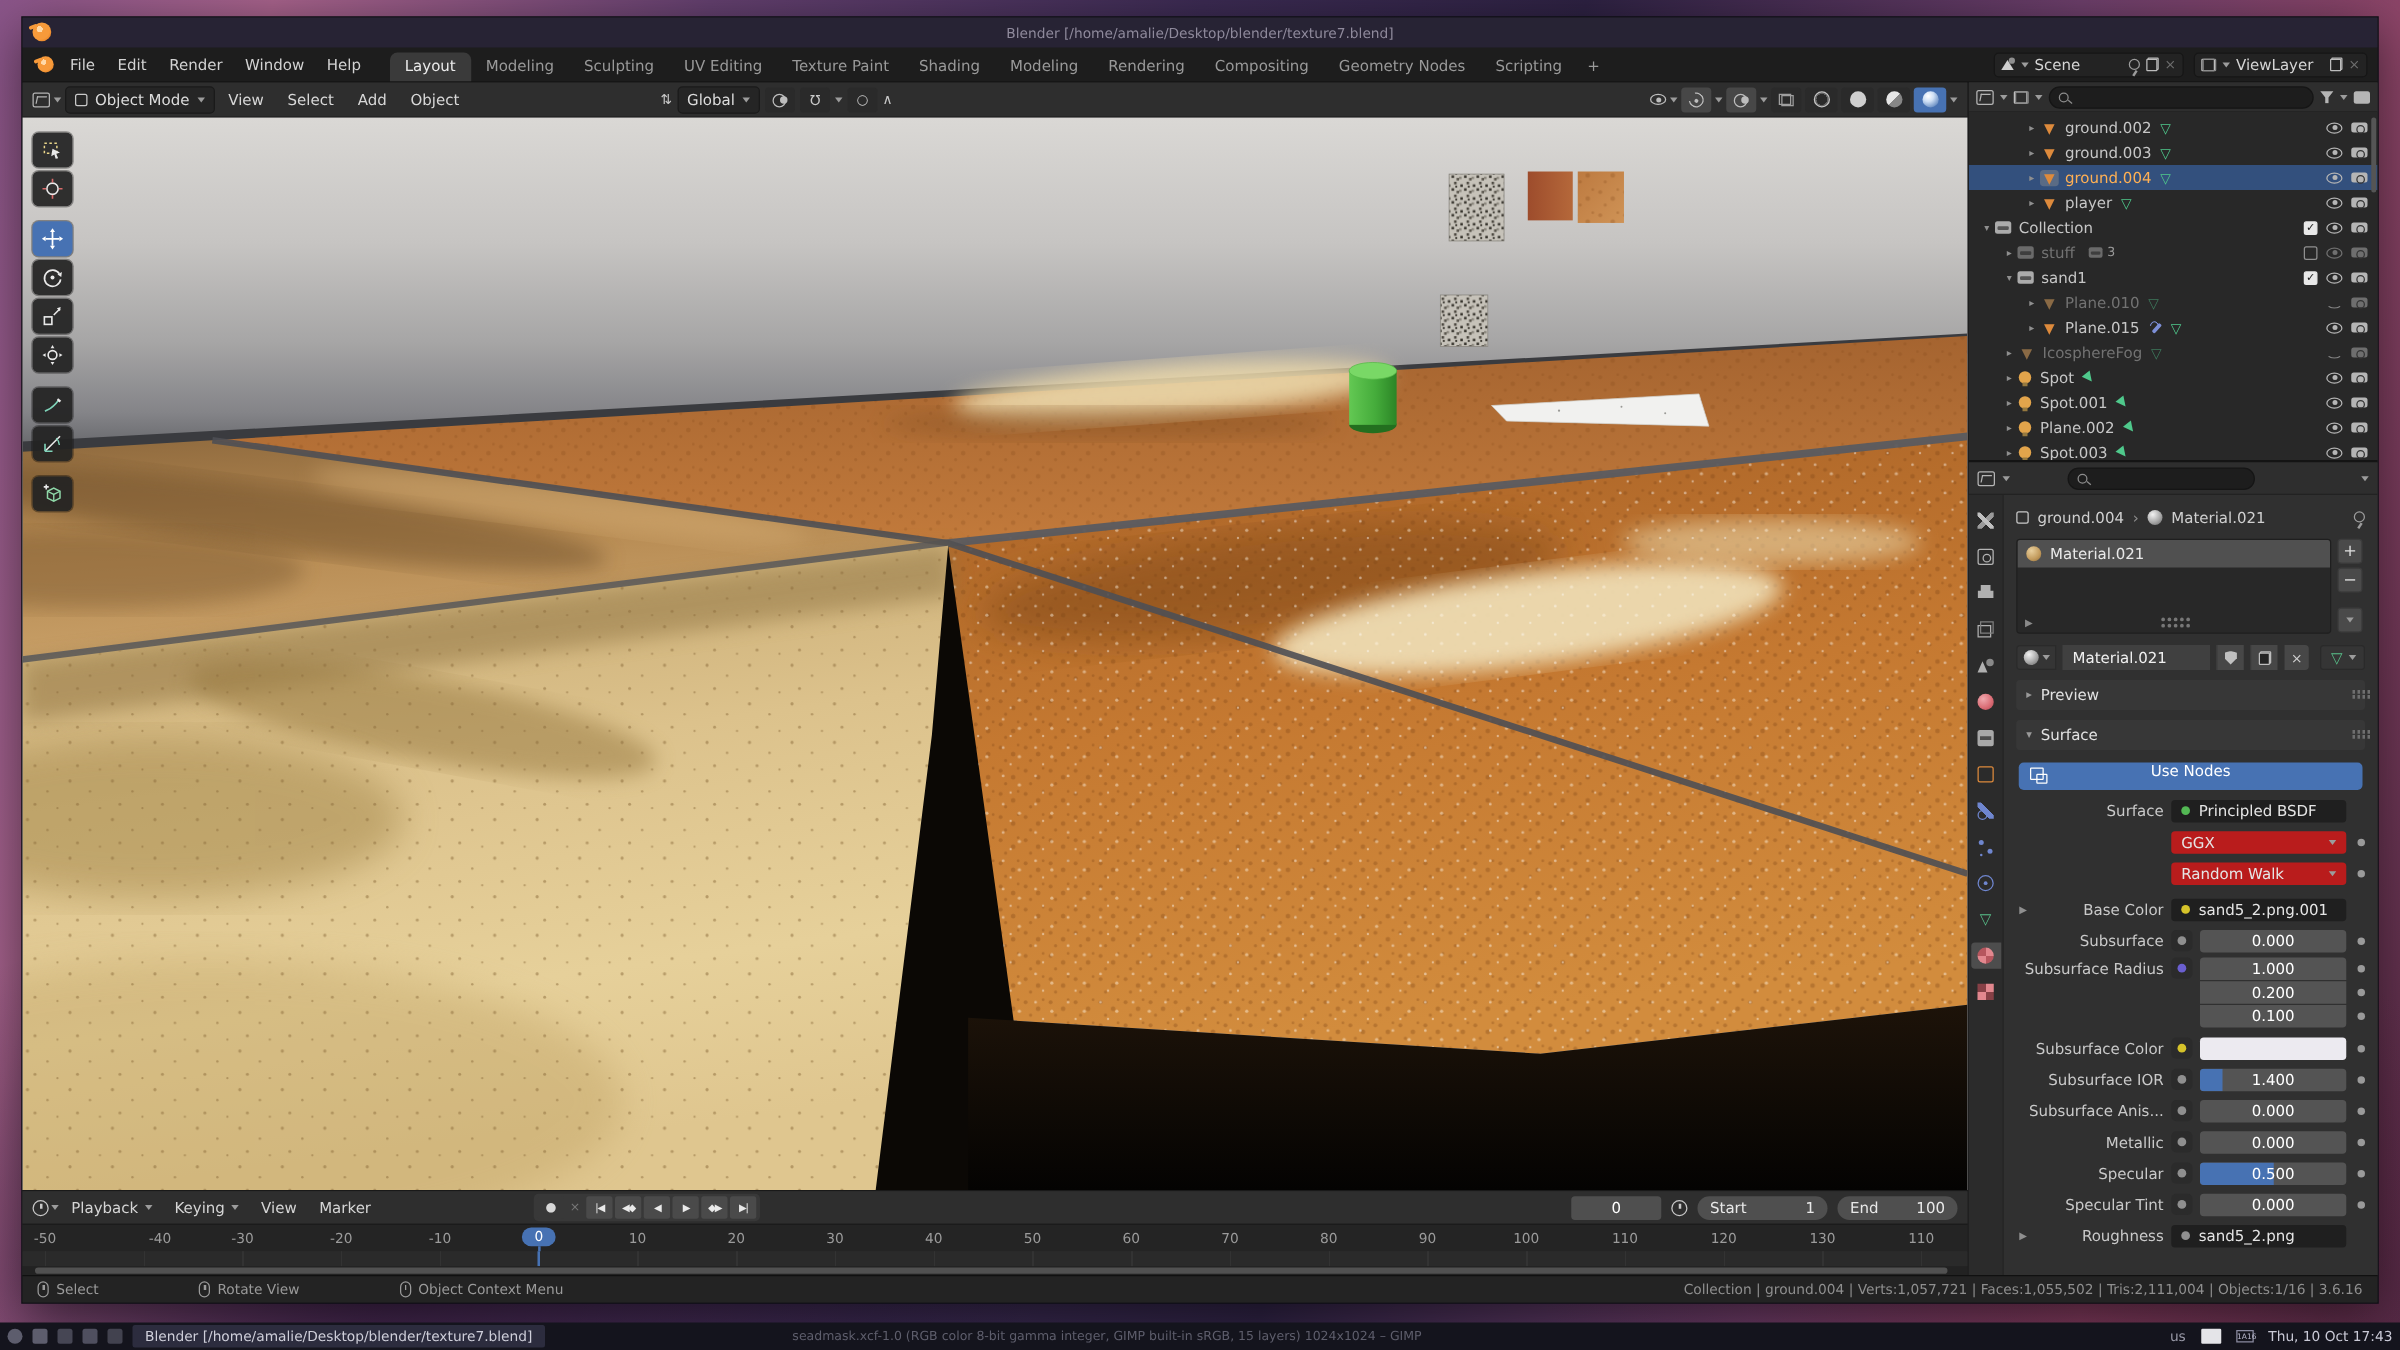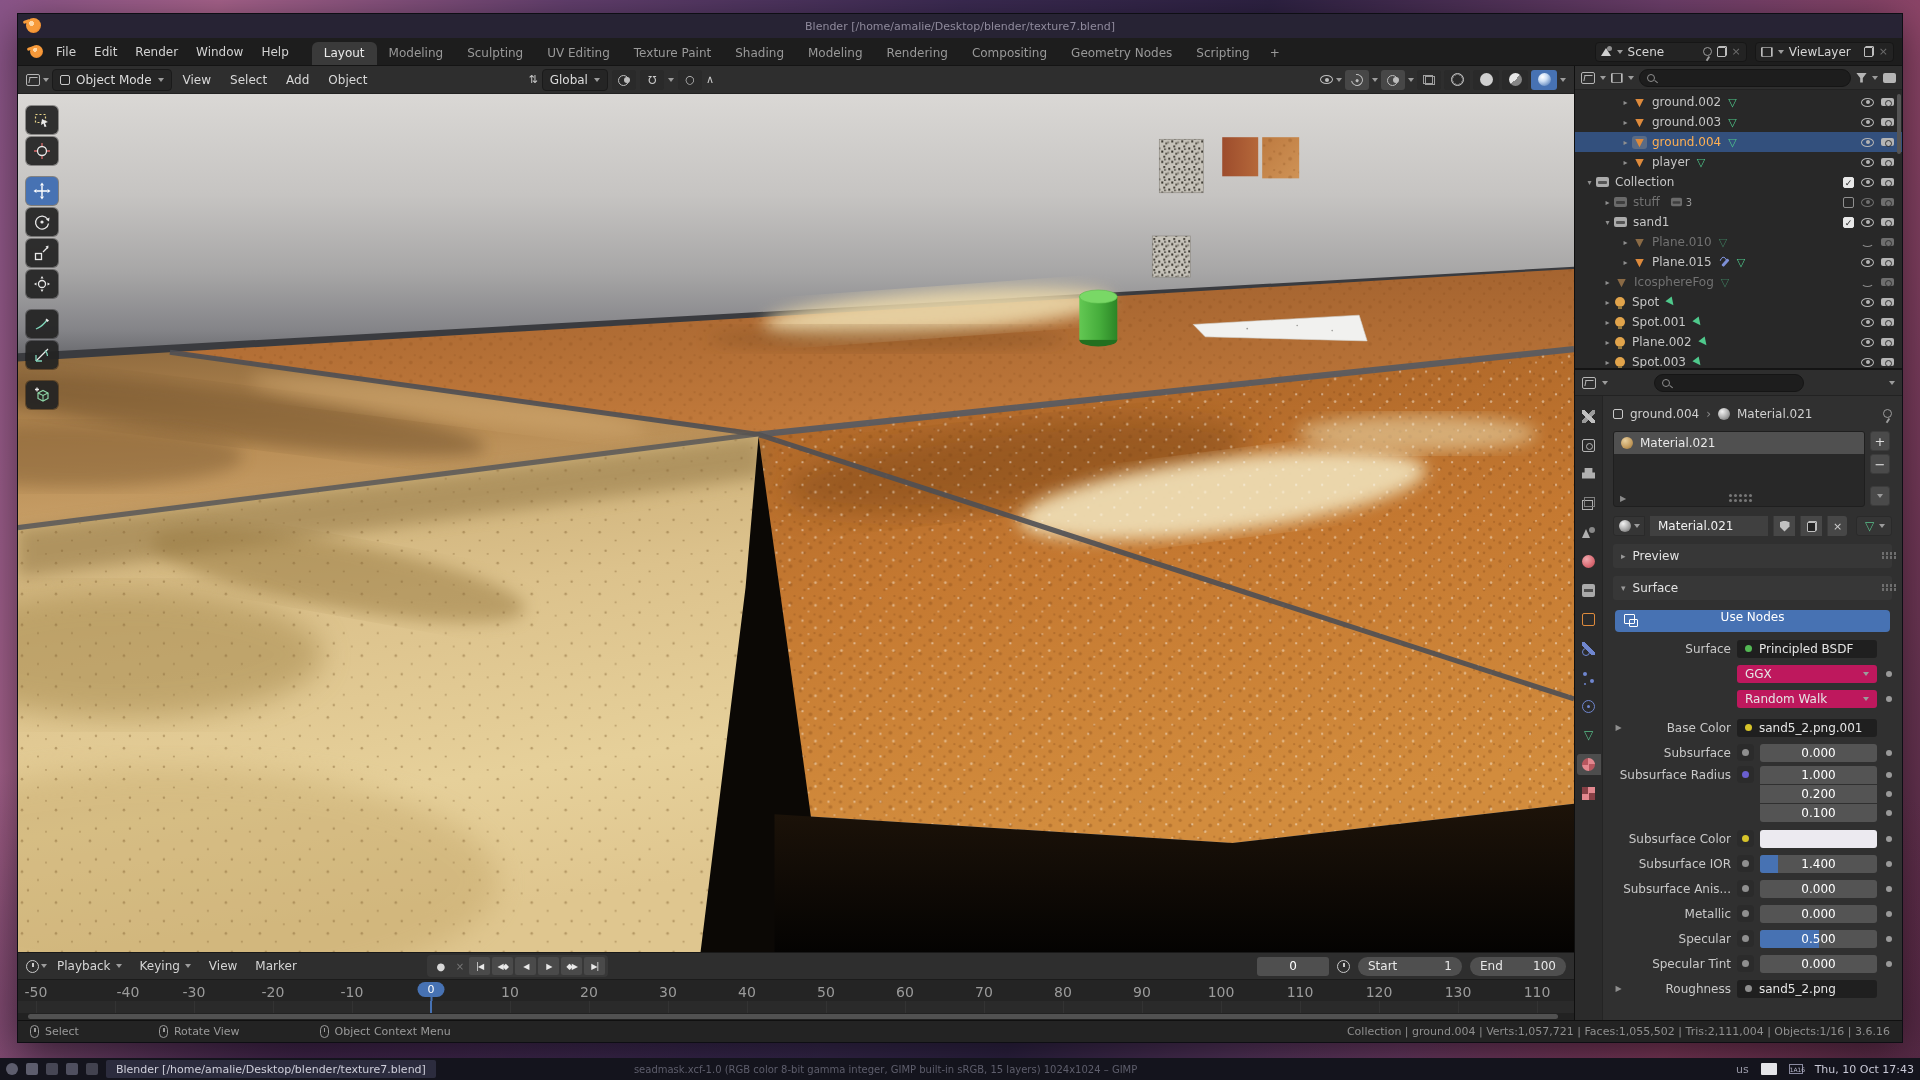--- a/index.html
+++ b/index.html
@@ -93,21 +93,21 @@
   .clock-ic{width:13px;height:13px;border:1.4px solid #c9c9c9;border-radius:50%;position:relative}
   .clock-ic::after{content:"";position:absolute;left:5px;top:2.5px;width:1.5px;height:4px;background:#c9c9c9}
   .transport{display:flex;align-items:center;gap:2px;background:#383838;border-radius:4px;padding:2px 3px;margin-left:120px}
   .tbtn{min-width:21px;height:18px;background:#4a4a4a;border-radius:2px;color:#e9e9e9;font-size:8px;display:flex;align-items:center;justify-content:center;padding:0 3px;letter-spacing:-1px}
   .recbtn{background:#383838;color:#d8d8d8;font-size:10px}
   .autokey-x{color:#777;font-size:10px;padding:0 3px}
   .tl-right{margin-left:auto;display:flex;align-items:center;gap:8px}
   .framefield{width:72px;height:19px;background:#4f4f4f;border-radius:3px;color:#fff;font-size:12px;display:flex;align-items:center;justify-content:center}
   .rangefield{height:19px;background:#4f4f4f;border-radius:10px;color:#e8e8e8;font-size:12px;display:flex;align-items:center;justify-content:space-between;padding:0 10px;gap:10px}
   .tl-ruler{height:22px;background:#242424;border-top:1px solid #1b1b1b;position:relative;flex:none}
-  .tick-label{position:absolute;top:4px;font-size:14px;color:#9b9b9b;transform:translateX(-50%)}
+  .tick-label{position:absolute;top:4px;font-size:11px;color:#9b9b9b;transform:translateX(-50%)}
   .frame-badge{position:absolute;top:2px;left:413px;transform:translateX(-50%);background:#4772b3;color:#fff;font-size:11px;border-radius:9px;padding:1px 10px;z-index:2}
   .frame-badge::after{content:"";position:absolute;left:50%;margin-left:-1px;top:100%;width:2px;height:4px;background:#4772b3}
   .tl-dope{flex:1;position:relative;background:#2a2a2a;
     background-image:repeating-linear-gradient(90deg,#333 0 1px,transparent 1px 79px);background-position:18px 0}
   .playhead{position:absolute;left:412px;top:0;bottom:0;width:2px;background:#4772b3}
   .tl-scroll{height:7px;background:#222;position:relative;flex:none}
   .tl-scroll .handle{position:absolute;left:10px;right:16px;top:1px;height:5px;background:#515151;border-radius:3px}
   
   .rightcol{flex:1;display:flex;flex-direction:column;background:#2e2e2e;min-width:0}
   .outliner{height:304px;flex:none;display:flex;flex-direction:column;border-bottom:2px solid #141414}
@@ -219,21 +219,21 @@
   .prow.slim{height:19px}
   .plabel{width:118px;text-align:right;color:#c9c9c9;flex:none;white-space:nowrap;overflow:hidden}
   .expander{width:11px;color:#8f8f8f;font-size:8px;text-align:center;flex:none}
   .socket{width:17px;height:17px;background:#2b2b2b;border-radius:4px;display:flex;align-items:center;justify-content:center;flex:none}
   .socket.hiddenb{visibility:hidden}
   .dot{width:7px;height:7px;border-radius:50%;background:#8f8f8f}
   .dot.y{background:#d6c32a}.dot.p{background:#6a5fd0}.dot.g{background:#53b854}
   .pfield{flex:1;height:18px;background:#545454;border-radius:3px;display:flex;align-items:center;justify-content:center;color:#fff;position:relative;overflow:hidden}
   .pfield .val{position:relative;z-index:1}
   .pfield.dark{background:#1f1f1f;justify-content:flex-start;gap:7px;padding:0 8px;color:#e5e5e5}
-  .pfield.drop{background:#be185d;justify-content:flex-start;padding:0 8px;color:#e5e5e5}
+  .pfield.drop{background:#b91c1c;justify-content:flex-start;padding:0 8px;color:#e5e5e5}
   .pfield.drop .caret{margin-left:auto}
   .pfield.swatch{background:#eceaf0}
   .fill{position:absolute;left:0;top:0;bottom:0;background:#4772b3}
   .deco{width:6px;height:6px;border-radius:50%;background:#9a9a9a;flex:none;margin-left:3px}
   .deco.blank{visibility:hidden}
   
   .statusbar{height:22px;background:#232323;border-top:1px solid #101010;display:flex;align-items:center;gap:10px;padding:0 12px;font-size:11px;color:#9a9a9a;flex:none}
   .hint{display:flex;align-items:center;gap:6px;margin-right:70px}
   .mi{width:9px;height:13px;border:1.3px solid #9a9a9a;border-radius:4.5px;position:relative;flex:none}
   .mi::after{content:"";position:absolute;left:3.1px;top:1.5px;width:1.6px;height:4px;background:#9a9a9a}

